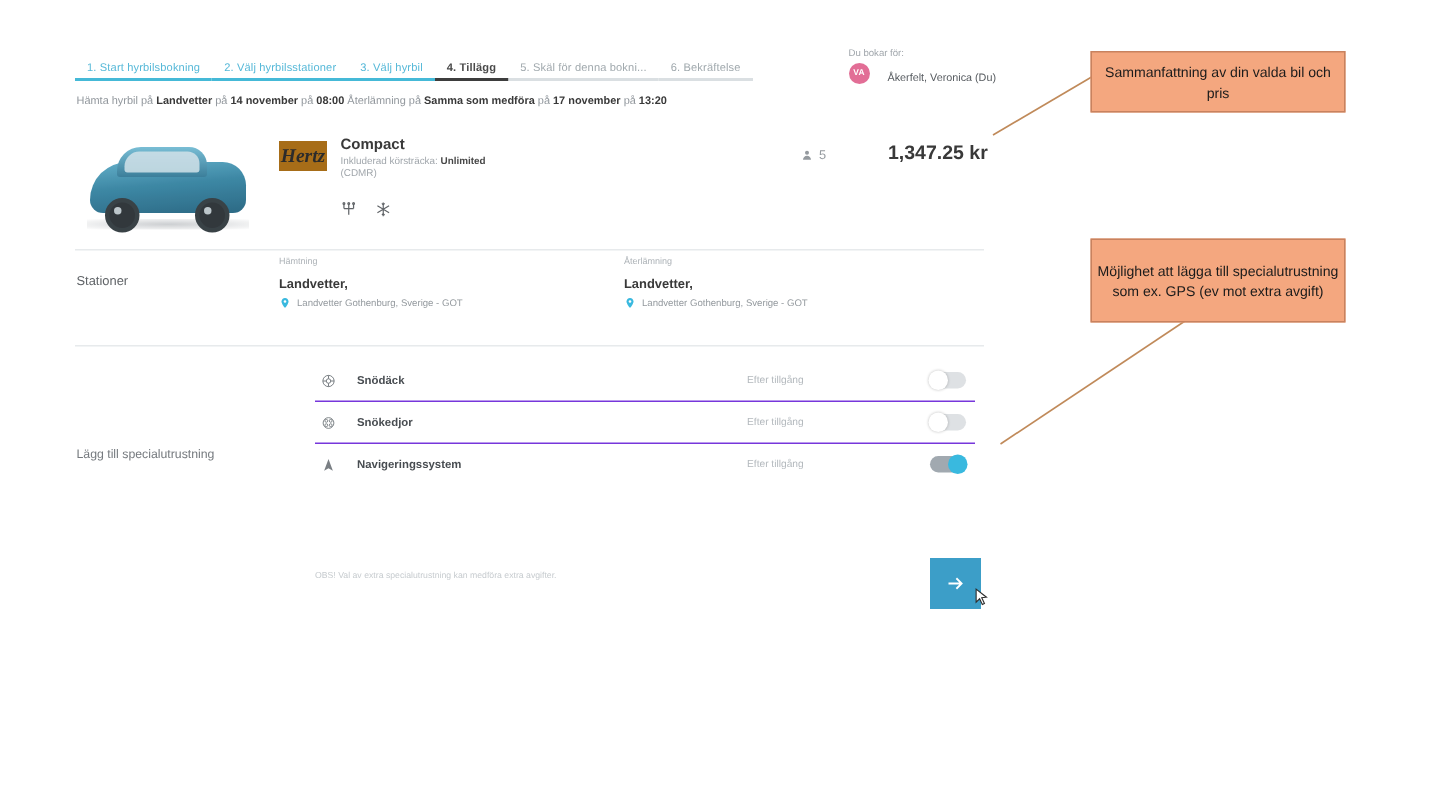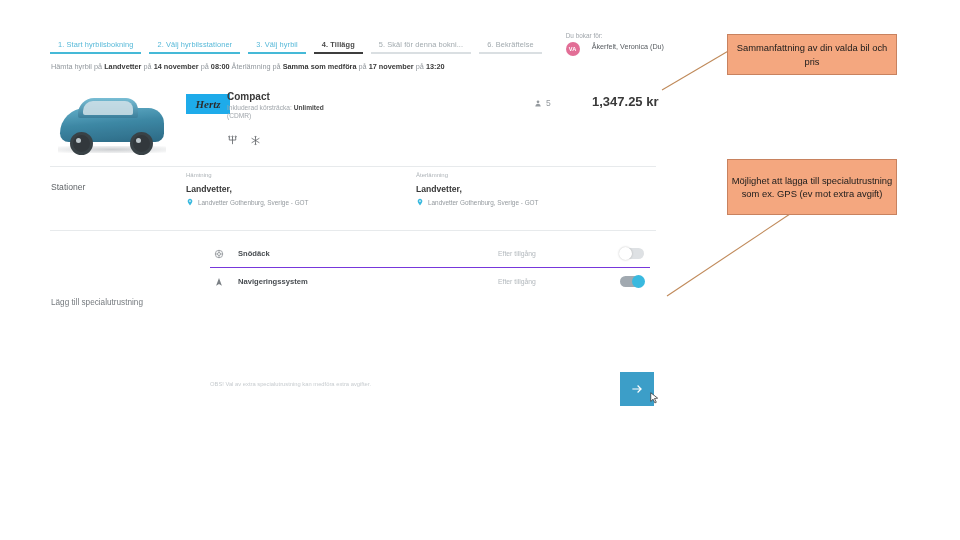--- a/index.html
+++ b/index.html
@@ -24,21 +24,21 @@
     opacity: 0.93;
   }
 
   
   .stepbar {
     position: absolute;
     left: 16px; top: 14px;
     width: 600px;
     display: flex;
     align-items: flex-end;
-    gap: 8px;
+    gap: 0px;
   }
   .step {
     font-size: 7.4px;
     color: #4ab4d6;
     padding: 0 8px 3px 8px;
     white-space: nowrap;
     border-bottom: 2.5px solid #37b4d4;
     letter-spacing: 0.1px;
   }
   .step.current {
@@ -65,21 +65,21 @@
   .booker {
     position: absolute;
     right: 8px; top: 6px;
     text-align: left;
   }
   .booker-label {
     font-size: 6.4px;
     color: #9aa0a6;
     margin-bottom: 3px;
   }
-  .booker-row { display: flex; align-items: flex-start; gap: 12px; }
+  .booker-row { display: flex; align-items: flex-end; gap: 12px; }
   .avatar {
     width: 14px; height: 14px; border-radius: 50%;
     background: #e0648f;
     color: #ffffff;
     font-size: 5.6px;
     font-weight: bold;
     display: flex; align-items: center; justify-content: center;
     letter-spacing: 0.2px;
   }
   .booker-name { font-size: 7.2px; color: #4a4f54; white-space: nowrap; }
@@ -130,27 +130,27 @@
   .wheel.rear  { left: 78px; }
   .car-shadow {
     position: absolute; left: 6px; top: 56px;
     width: 108px; height: 7px;
     background: radial-gradient(ellipse, rgba(60,70,80,.28), rgba(255,255,255,0));
   }
 
   .brand-logo {
     position: absolute;
     left: 152px; top: 10px;
-    width: 44px; height: 20px;
-    background: #0ea5e9;
+    width: 32px; height: 20px;
+    background: #a16207;
     display: flex; align-items: center; justify-content: center;
     font-family: "Liberation Serif", serif;
     font-style: italic;
     font-weight: bold;
-    font-size: 11px;
+    font-size: 13px;
     color: #1c1c1c;
   }
   .car-info { position: absolute; left: 193px; top: 7px; }
   .car-title { font-size: 10px; font-weight: bold; color: #2b2b2b; }
   .car-sub {
     font-size: 6.6px; color: #9aa0a6; margin-top: 2px;
   }
   .car-sub b { color: #3a3a3a; }
   .car-code { font-size: 6.6px; color: #9aa0a6; margin-top: 1px; }
   .car-icons {
@@ -408,20 +408,36 @@
               <path d="M12 3v5.4M12 15.6V21M3 12h5.4M15.6 12H21"></path>
             </svg>
           </span>
           <span class="extra-label">Snödäck</span>
           <span class="extra-avail">Efter tillgång</span>
           <span class="toggle">
               <span class="knob"></span>
             </span>
         </div>
 
+        <div class="extra-row">
+          <span class="extra-icon">
+            <svg width="10" height="10" viewBox="0 0 24 24" fill="none" stroke="currentColor" stroke-width="1.5">
+              <circle cx="12" cy="12" r="8.6"></circle>
+              <circle cx="8.5" cy="8.5" r="2.3"></circle>
+                <circle cx="15.5" cy="15.5" r="2.3"></circle>
+              <circle cx="15.5" cy="8.5" r="2.3"></circle>
+                <circle cx="8.5" cy="15.5" r="2.3"></circle>
+            </svg>
+          </span>
+          <span class="extra-label">Snökedjor</span>
+          <span class="extra-avail">Efter tillgång</span>
+          <span class="toggle">
+              <span class="knob"></span>
+            </span>
+        </div>
 
         <div class="extra-row">
           <span class="extra-icon">
             <svg width="10" height="10" viewBox="0 0 24 24" fill="currentColor">
               <path d="M12 2.5L19 21l-7-4-7 4z"></path>
             </svg>
           </span>
           <span class="extra-label">Navigeringssystem</span>
           <span class="extra-avail">Efter tillgång</span>
           <span class="toggle on">

